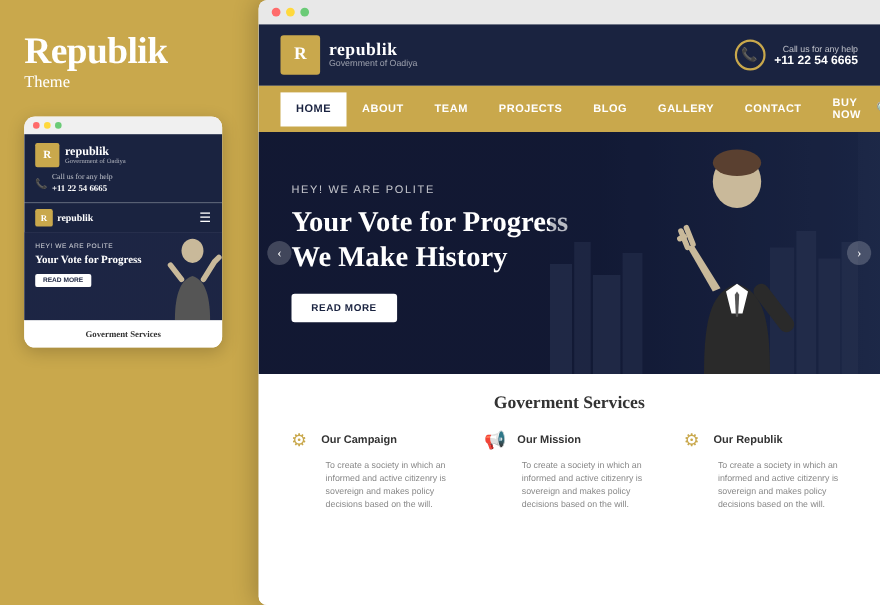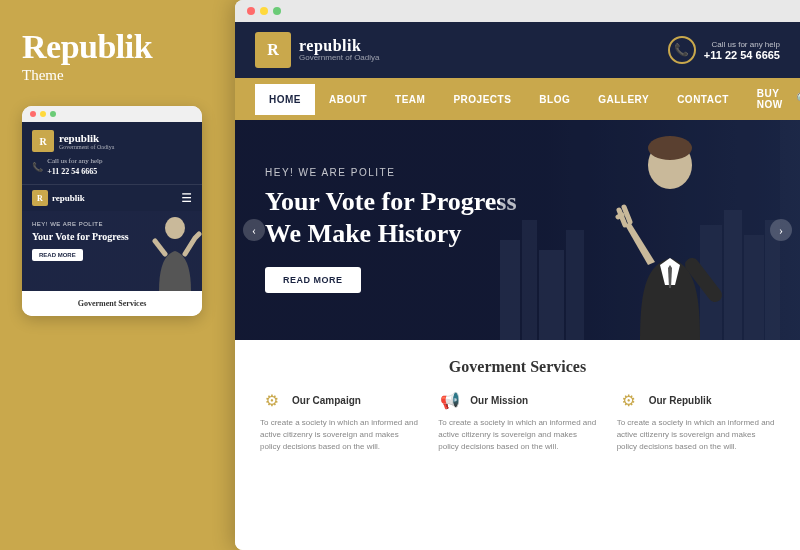--- a/index.html
+++ b/index.html
@@ -476,20 +476,21 @@
       font-size: 10px;
       font-weight: bold;
       color: #333;
       font-family: Arial, sans-serif;
     }
     .service-item-desc {
       font-size: 8px;
       color: #888;
       line-height: 1.5;
       font-family: Arial, sans-serif;
+      margin-left: 36px;
     }
   </style>
 </head>
 <body>
 
 <div class="left-panel">
   <div>
     <div class="theme-title">Republik</div>
     <div class="theme-subtitle">Theme</div>
   </div>

